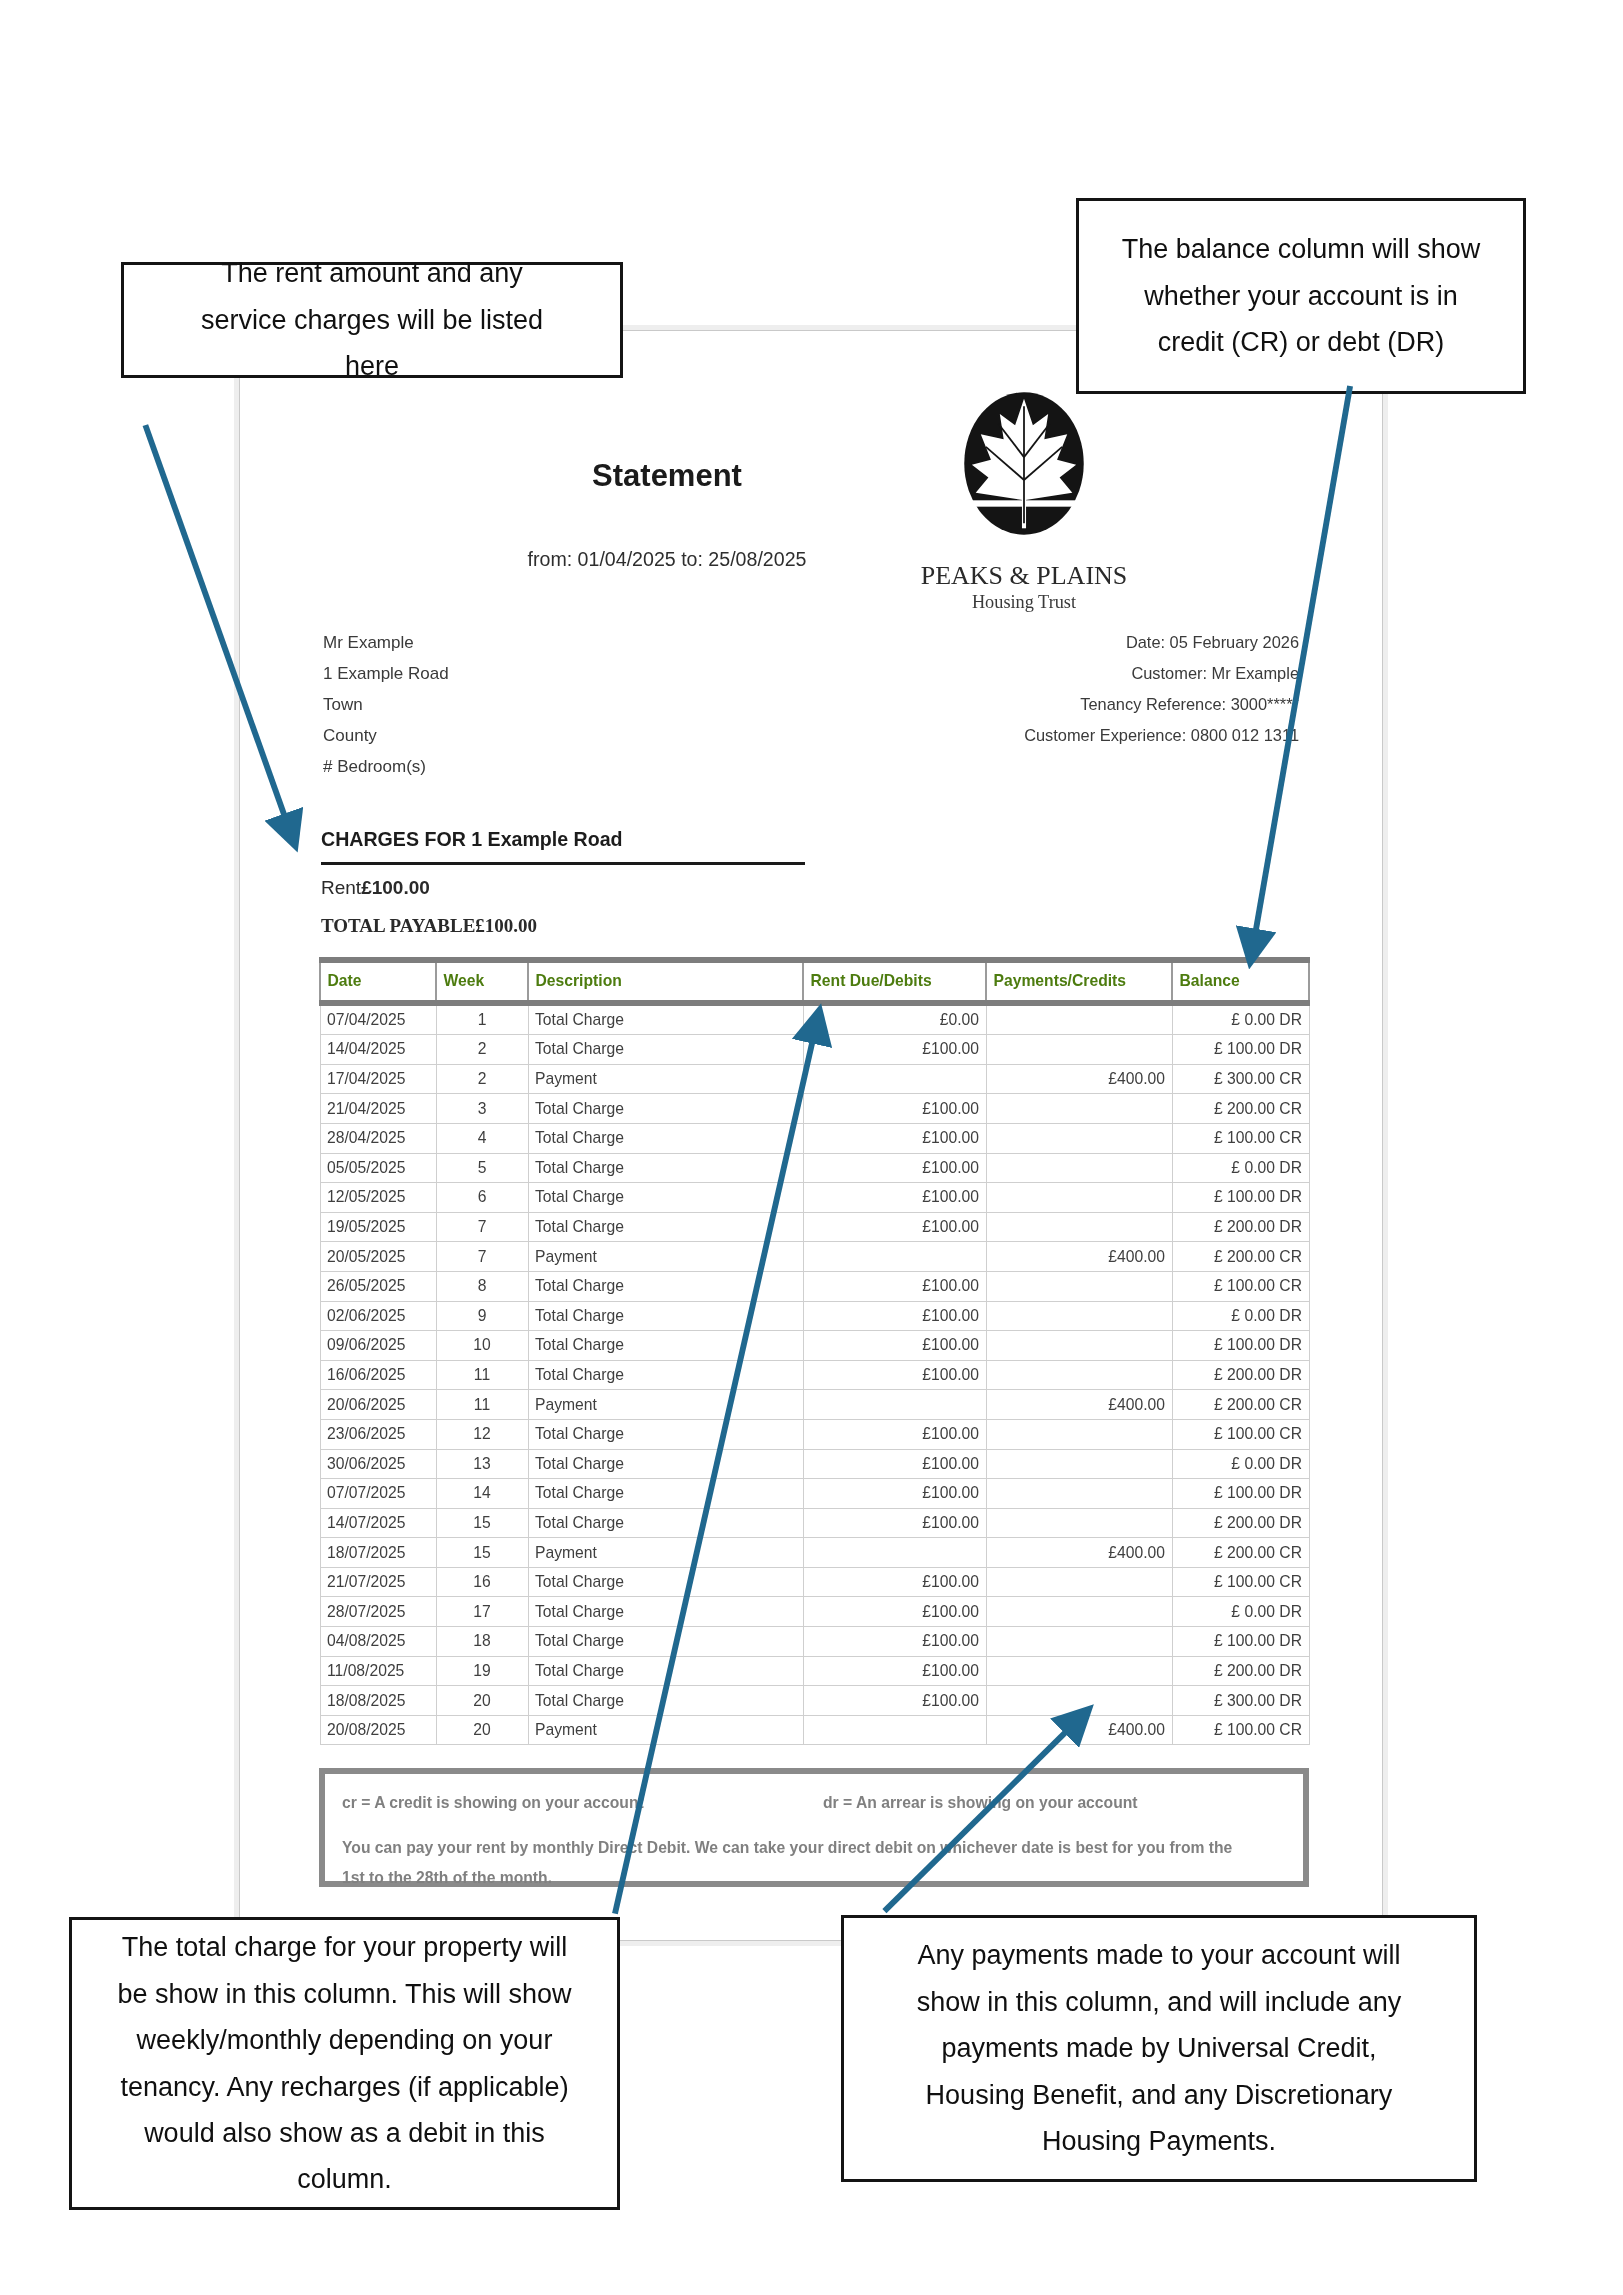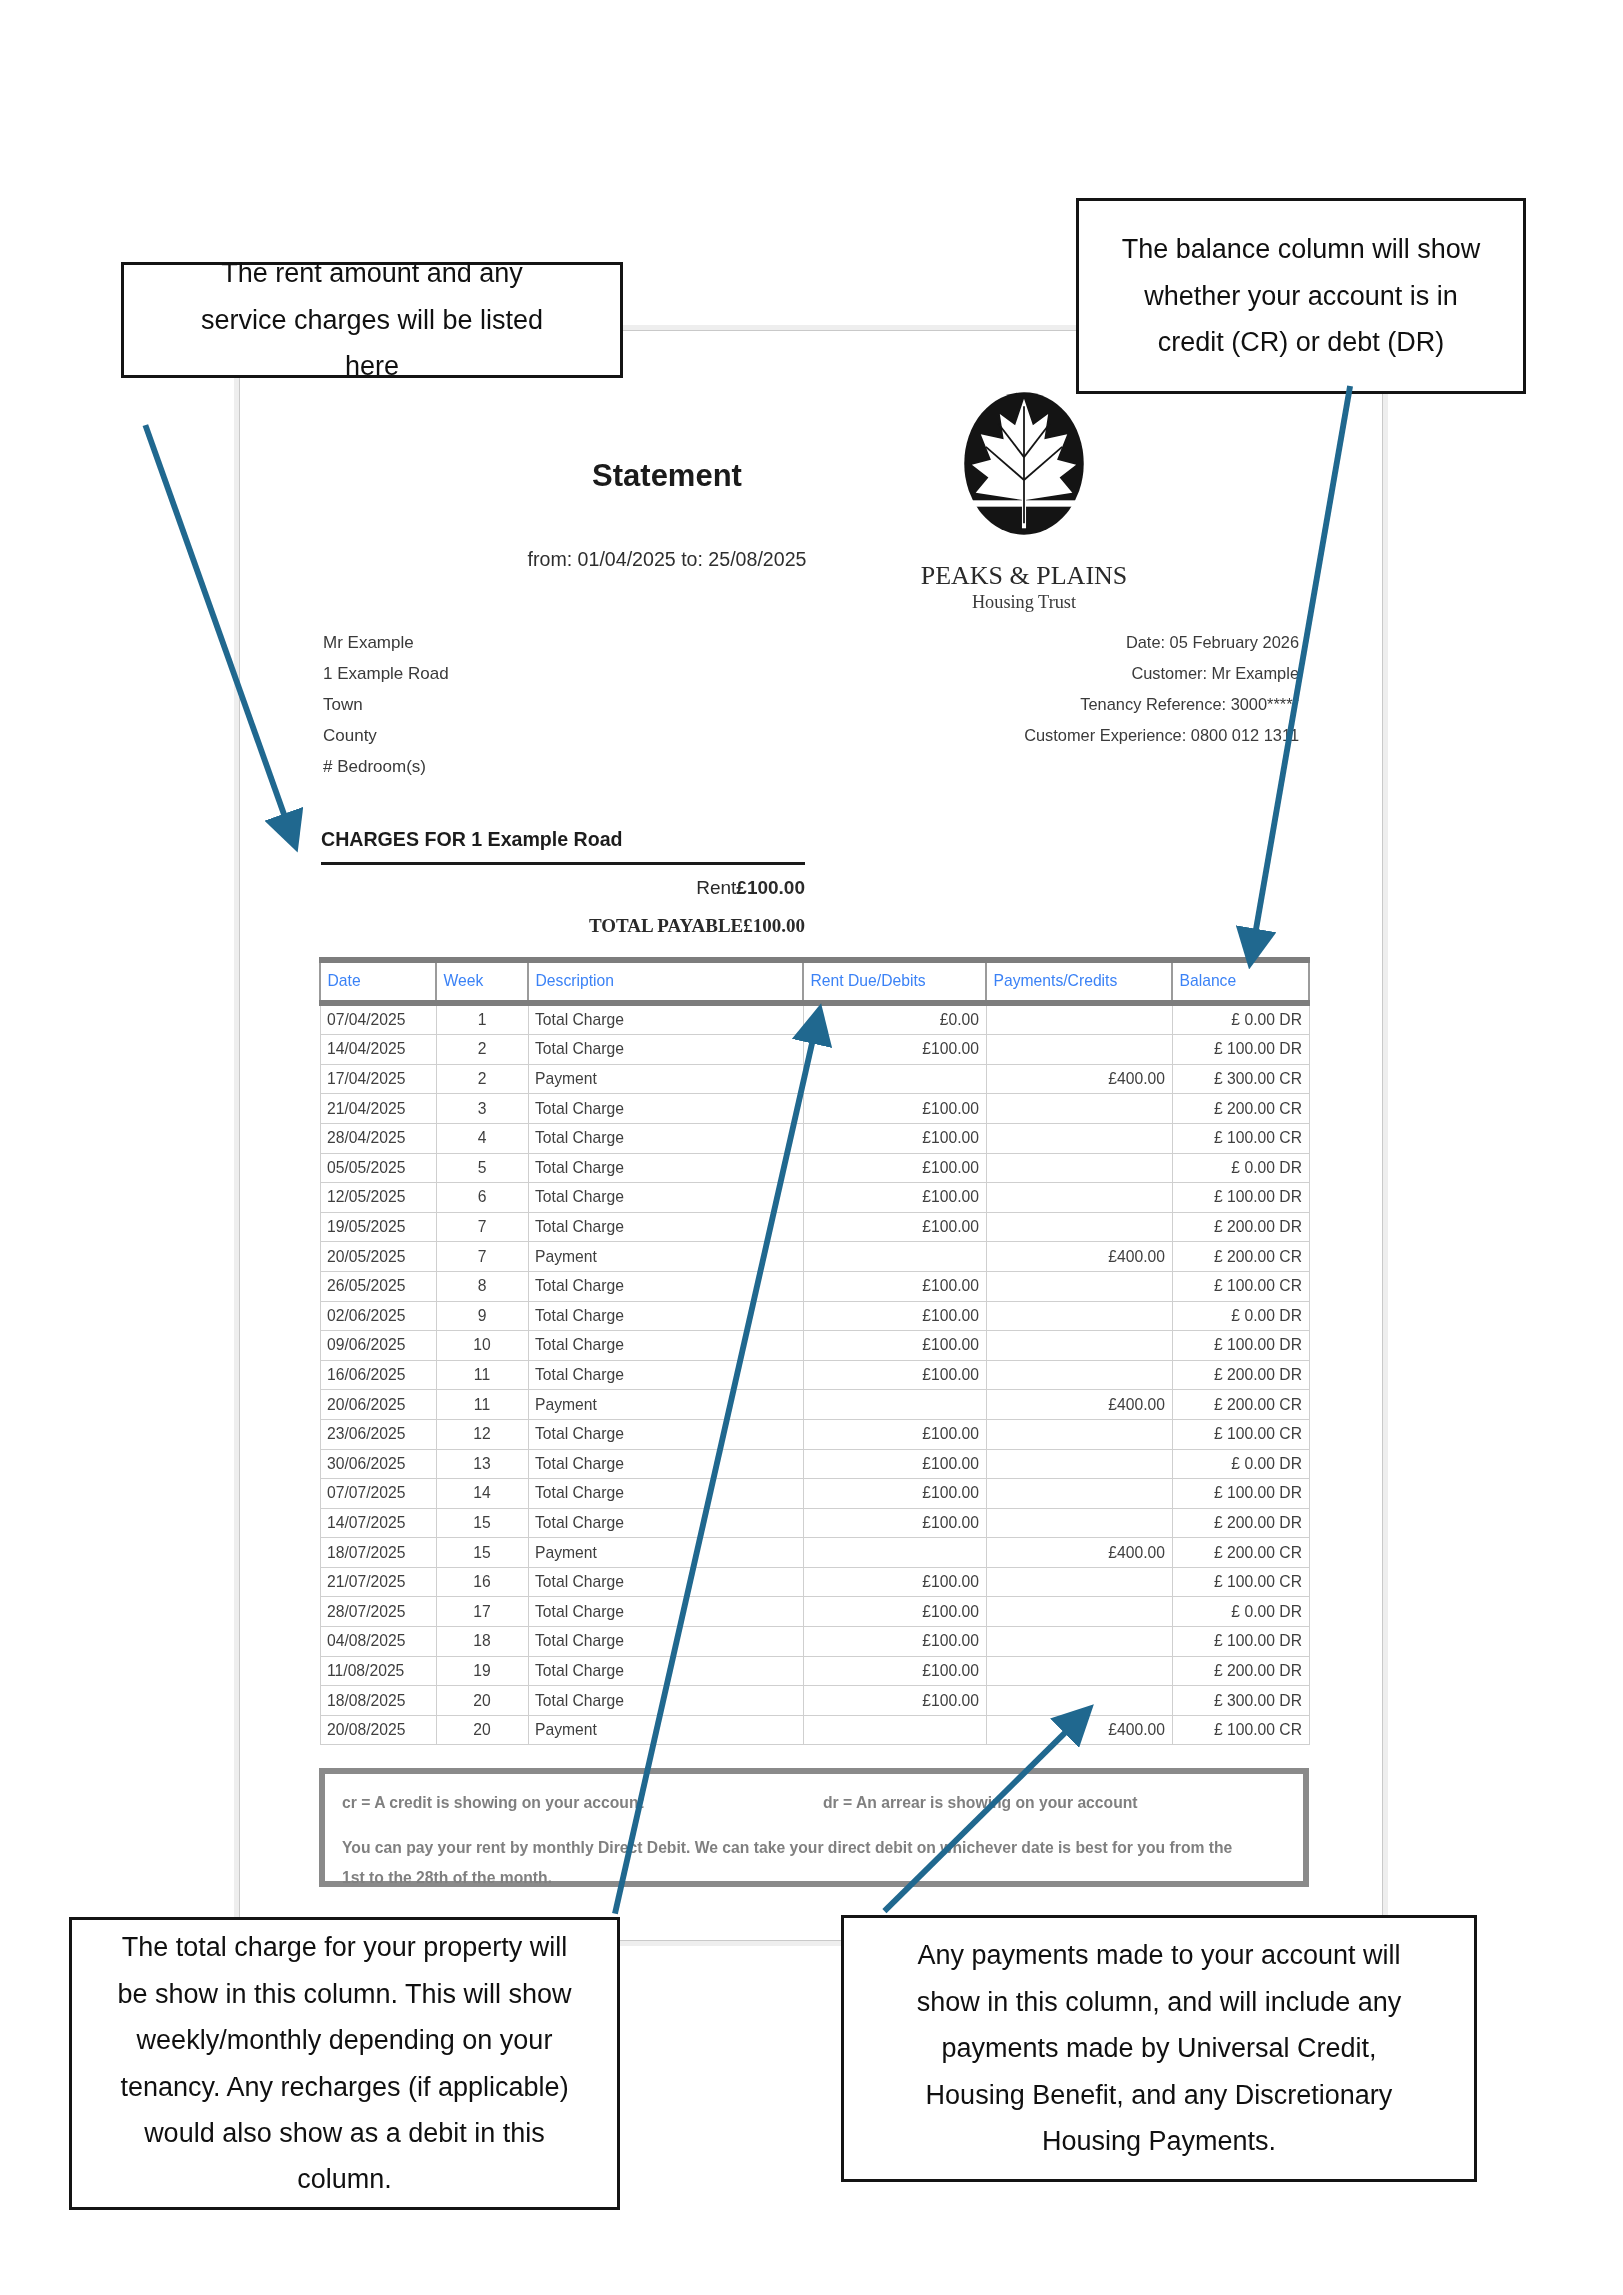--- a/index.html
+++ b/index.html
@@ -19,30 +19,30 @@
   .logo-name{font-family:"Liberation Serif",serif;font-size:26px;letter-spacing:0px;color:#2a2a2a;margin-top:18px;white-space:nowrap;}
   .logo-sub{font-family:"Liberation Serif",serif;font-size:18.3px;color:#3a3a3a;margin-top:1.3px;}
 
   
   .addr{left:323px;top:627px;font-size:17px;line-height:31px;color:#3a3a3a;}
   .meta{left:720px;top:627px;width:579px;text-align:right;font-size:16.4px;line-height:31px;color:#3a3a3a;}
 
   
   .charges-head{left:321px;top:828px;width:484px;font-size:19.6px;font-weight:bold;color:#1c1c1c;
                 border-bottom:3.3px solid #1a1a1a;padding-bottom:11px;}
-  .charge-row{left:321px;width:484px;display:flex;justify-content:flex-end;font-size:19px;color:#2a2a2a;}
+  .charge-row{left:321px;width:484px;display:flex;justify-content:flex-start;font-size:19px;color:#2a2a2a;}
   .charge-row .amt{font-weight:bold;}
   .charge-row.total{font-weight:bold;font-family:Liberation Serif, serif;}
 
   
   .tbl-wrap{left:319px;top:957px;}
   table{border-collapse:collapse;table-layout:fixed;width:990px;background:#fff;}
   col.c0{width:116px}col.c1{width:92px}col.c2{width:275px}col.c3{width:183px}col.c4{width:186px}col.c5{width:137px}
   th{border:2px solid #9b9b9b;border-top:6.5px solid #7d7d7d;border-bottom:6.5px solid #7d7d7d;
-     font-size:15.7px;font-weight:normal;text-align:left;color:#3b82f6;height:34px;padding:1.3px 6.5px;vertical-align:middle;margin-left:19px;}
+     font-size:15.7px;font-weight:bold;text-align:left;color:#4d7c0f;height:34px;padding:1.3px 6.5px;vertical-align:middle;margin-left:19px;}
   td{border:1.3px solid #cfcfcf;font-size:15.7px;color:#3f3f3f;height:26px;padding:1.3px 6.5px;vertical-align:middle;}
   td:nth-child(2){text-align:center;}
   td:nth-child(n+4){text-align:right;}
 
   
   .note{left:319px;top:1768px;width:990px;height:119px;box-sizing:border-box;border:6.5px solid #8a8a8a;
         color:#808080;font-weight:bold;font-size:15.7px;padding:19.6px 17px;}
   .note-line{position:relative;height:22px;}
   .note-dr{position:absolute;left:481px;top:0;}
   .note-para{margin-top:17px;line-height:30px;max-width:903px;}

